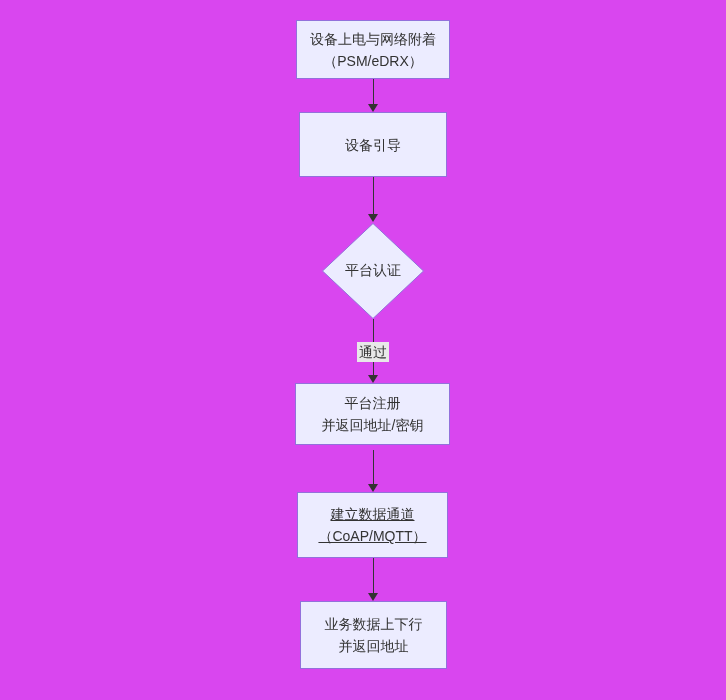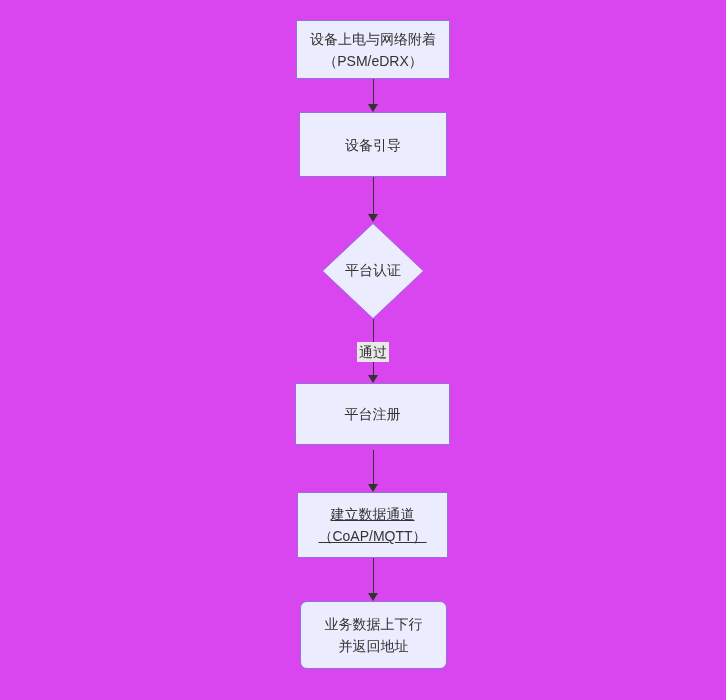--- a/index.html
+++ b/index.html
@@ -114,35 +114,36 @@
   </div>
 
   <div class="arrow" style="left:367px; top:319px; height:64px;">
     <div class="shaft"></div>
     <div class="head"></div>
   </div>
   <div class="edge-label" style="left:373px; top:352px;">通过</div>
 
   <div class="node" style="left:295px; top:383px; width:155px; height:62px;">
     <span>平台注册</span>
+    <span>并返回地址/密钥</span>
   </div>
 
   <div class="arrow" style="left:367px; top:450px; height:42px;">
     <div class="shaft"></div>
     <div class="head"></div>
   </div>
 
   <div class="node" style="left:297px; top:492px; width:151px; height:66px;text-decoration:underline;">
     <span>建立数据通道</span>
     <span>（CoAP/MQTT）</span>
   </div>
 
   <div class="arrow" style="left:367px; top:558px; height:43px;">
     <div class="shaft"></div>
     <div class="head"></div>
   </div>
 
-  <div class="node" style="left:300px; top:601px; width:147px; height:68px;border-radius:7px;">
+  <div class="node" style="left:300px; top:601px; width:147px; height:68px;">
     <span>业务数据上下行</span>
     <span>并返回地址</span>
   </div>
 
 </div>
 
 </body></html>

